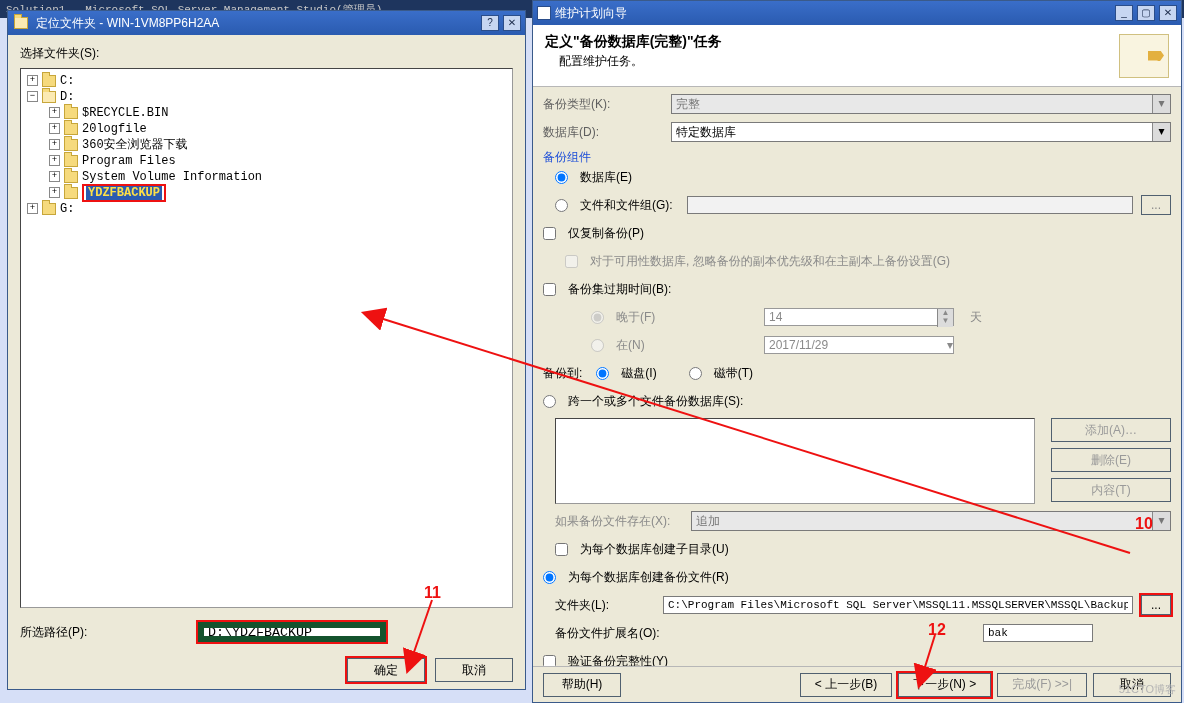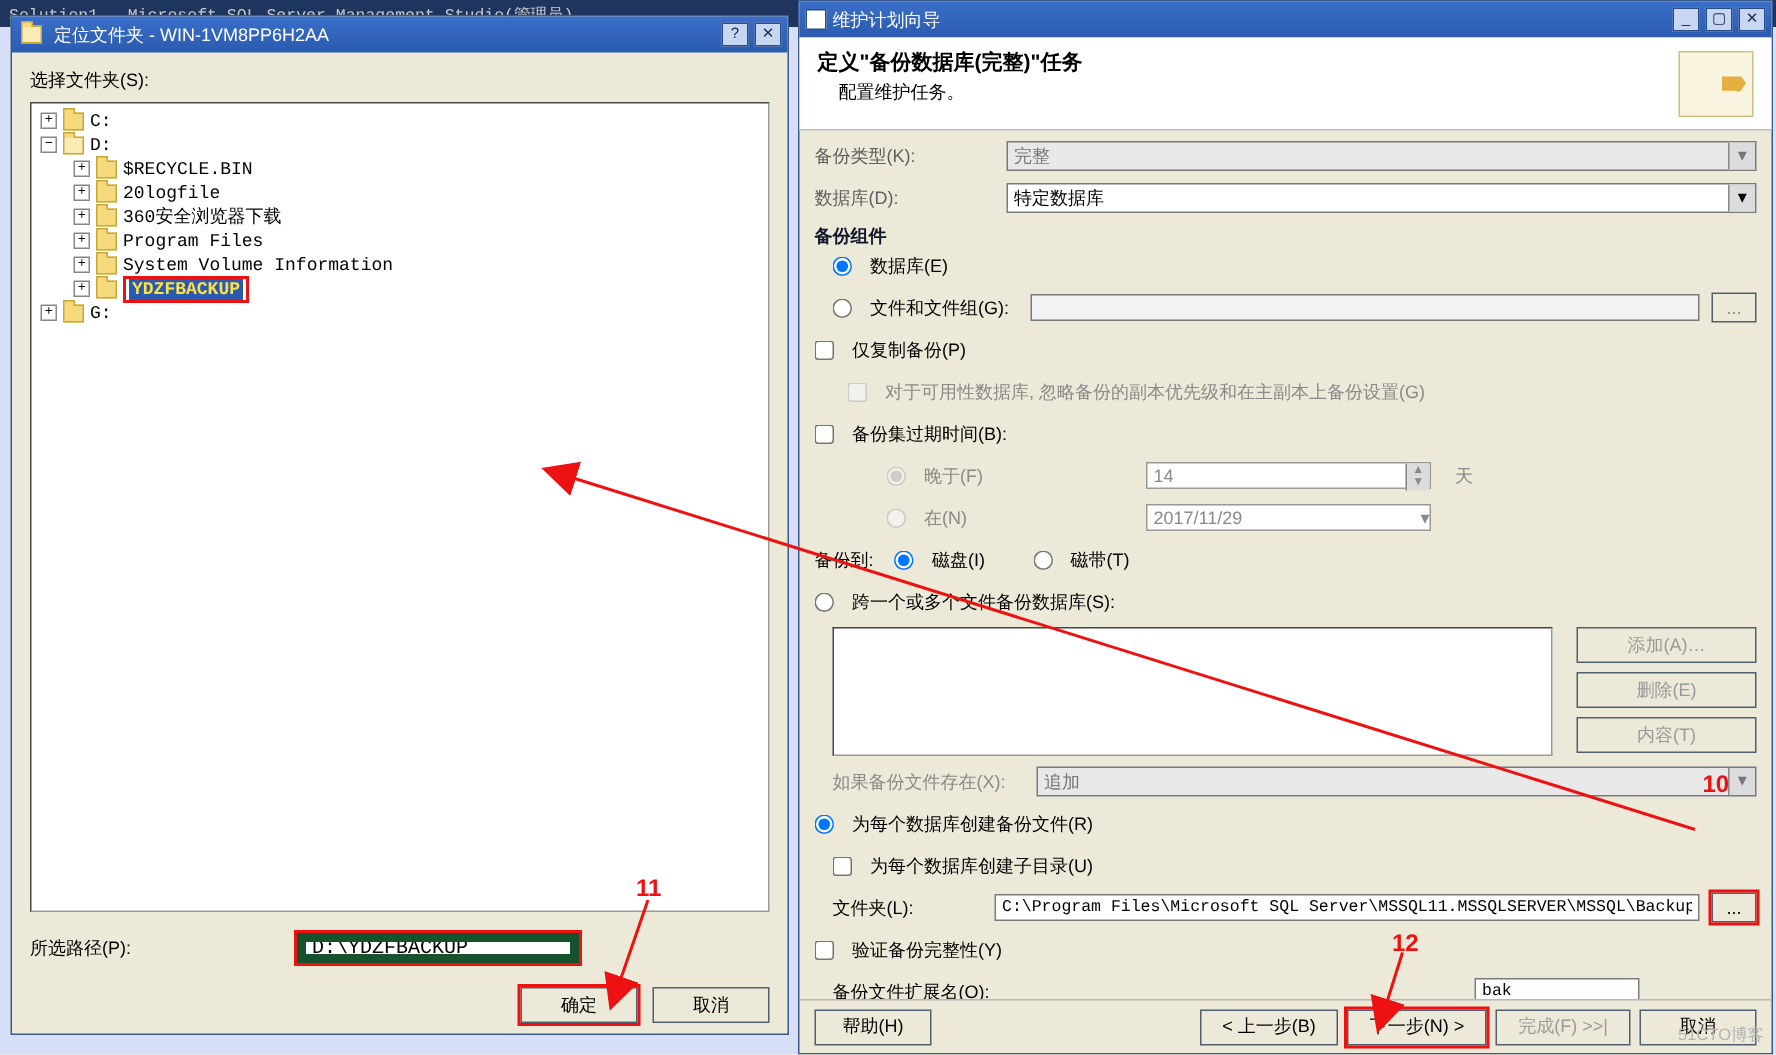--- a/index.html
+++ b/index.html
@@ -75,21 +75,21 @@
   .wz-head .hicon::after{content:""; position:absolute; right:4px; top:16px; width:16px; height:10px; background:#e3b040; clip-path:polygon(0 0,60% 0,60% -40%,100% 50%,60% 140%,60% 100%,0 100%);}
   .wz-body { padding: 6px 10px 0 10px; height: calc(100% - 24px - 62px - 36px); overflow:hidden; }
   .row { display:flex; align-items:center; margin-bottom:6px; gap:8px; min-height:22px; }
   .row .lab { width:120px; color:#5f5f5f; }
   .combo {
     flex:1; height:20px; border:1px solid #7a7a7a; background:#fff;
     display:flex; align-items:center; padding:0 4px; position:relative;
   }
   .combo.disabled { background:#e8e8e8; color:#777; }
   .combo .drop { position:absolute; right:0; top:0; width:18px; height:18px; background:#dcdcdc; border-left:1px solid #888; text-align:center; line-height:16px; }
-  .group-title { color:#0f172a; margin-top:4px;font-weight:bold; }
+  .group-title { color:#1d4ed8; margin-top:4px; }
   .radio, .check { margin-right:4px; vertical-align:middle; }
   .indent1 { margin-left:12px; }
   .indent2 { margin-left:48px; }
   .num-field, .date-field { width:190px; height:18px; border:1px solid #999; background:#fff; padding:0 4px; display:inline-flex; align-items:center; position:relative; }
   .num-field .spin { position:absolute; right:0; top:0; width:16px; height:18px; background:#dcdcdc; border-left:1px solid #888; font-size:8px; text-align:center; line-height:8px; }
   .listbox { flex:1; height:86px; border:1px inset #999; background:#fff; margin-right:8px; }
   .btn-col { display:flex; flex-direction:column; gap:6px; width:120px; }
   .btn-col .btn { width:100%; }
   .txt-field { height:18px; border:1px solid #7a7a7a; background:#fff; padding:0 4px; font-family:"Courier New",monospace; font-size:11px; }
   .folder-input { flex:1; }
@@ -242,42 +242,42 @@
       </div>
     </div>
     <div class="row indent1">
       <span class="disabled-text" style="width:128px;">如果备份文件存在(X):</span>
       <div class="combo disabled">
           <span>追加</span>
           <span class="drop">▾</span>
         </div>
     </div>
 
+    <div class="row indent1">
+        <input type="checkbox" class="check" style="">
+        <span>为每个数据库创建子目录(U)</span>
+      </div>
     <div class="row">
         <input type="radio" class="radio" checked="" style="">
         <span>为每个数据库创建备份文件(R)</span>
-      </div>
-    <div class="row indent1">
-        <input type="checkbox" class="check" style="">
-        <span>为每个数据库创建子目录(U)</span>
       </div>
     <div class="row indent1">
       <span style="width:100px;">文件夹(L):</span>
       <input class="txt-field folder-input" value="C:\Program Files\Microsoft SQL Server\MSSQL11.MSSQLSERVER\MSSQL\Backup" style="">
       <span class="dots-btn dots-redbox">...</span>
     </div>
+    <div class="row indent1">
+      <span style="width:420px;">备份文件扩展名(O):</span>
+      <input class="txt-field" style="width: 110px;" value="bak">
+    </div>
+
     <div class="row">
         <input type="checkbox" class="check" style="">
         <span>验证备份完整性(Y)</span>
       </div>
-
-    <div class="row indent1">
-      <span style="width:420px;">备份文件扩展名(O):</span>
-      <input class="txt-field" style="width: 110px;" value="bak">
-    </div>
 
   </div>
 
   <div class="wz-foot">
     <button class="btn">帮助(H)</button>
     <span class="spacer"></span>
     <button class="btn">&lt; 上一步(B)</button>
     <button class="btn redbox">下一步(N) &gt;</button>
     <button class="btn disabled">完成(F) &gt;&gt;|</button>
     <button class="btn">取消</button>

